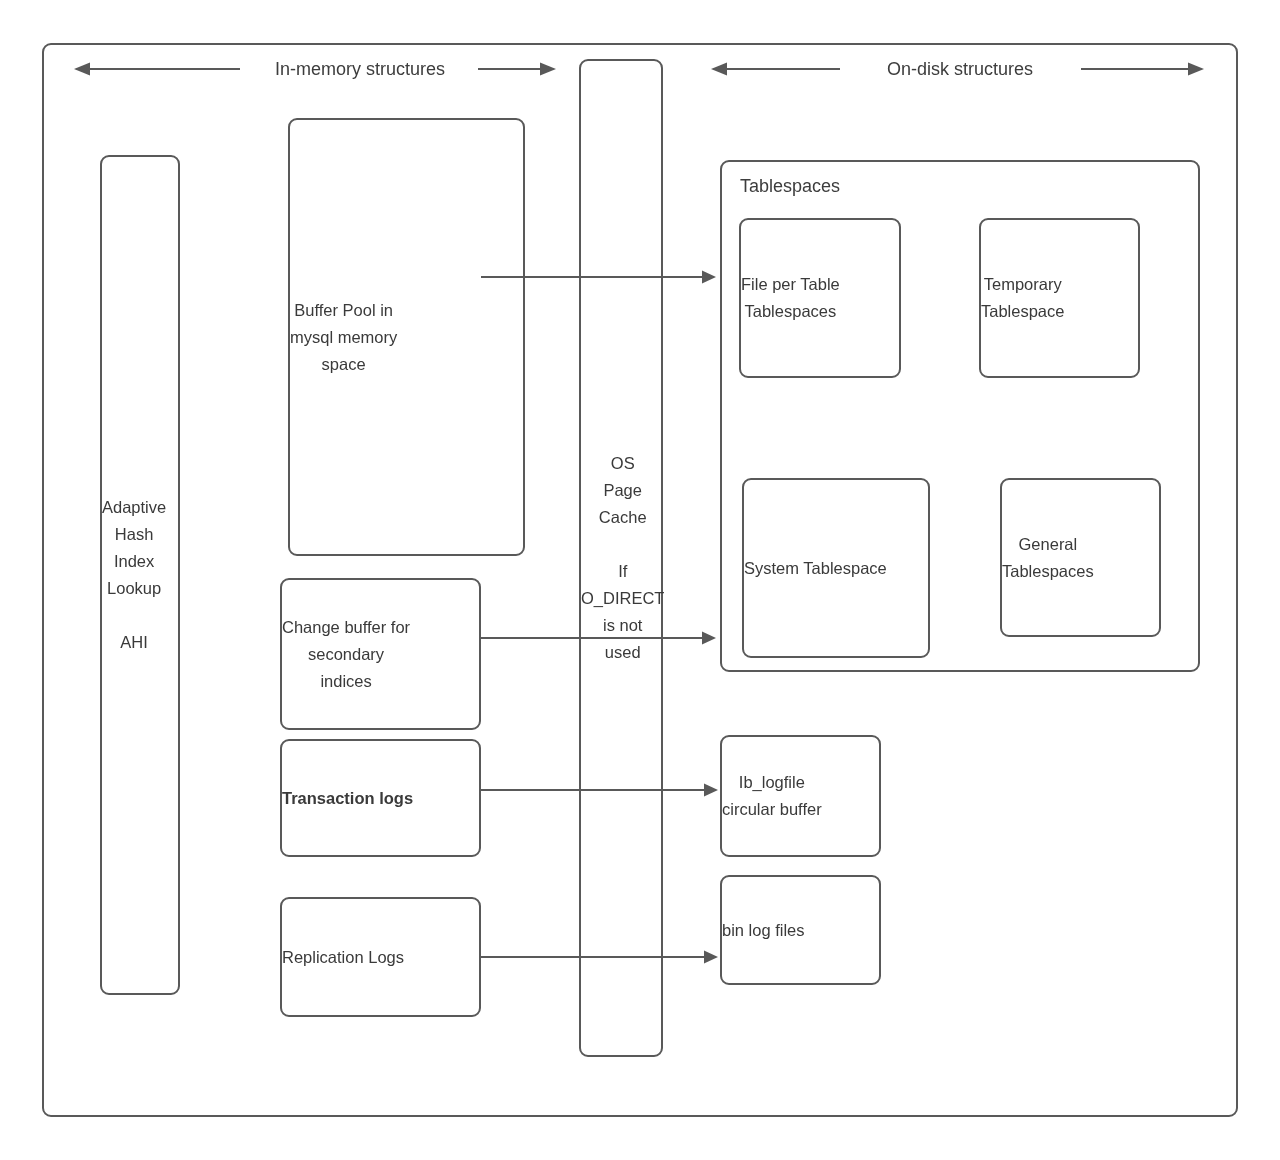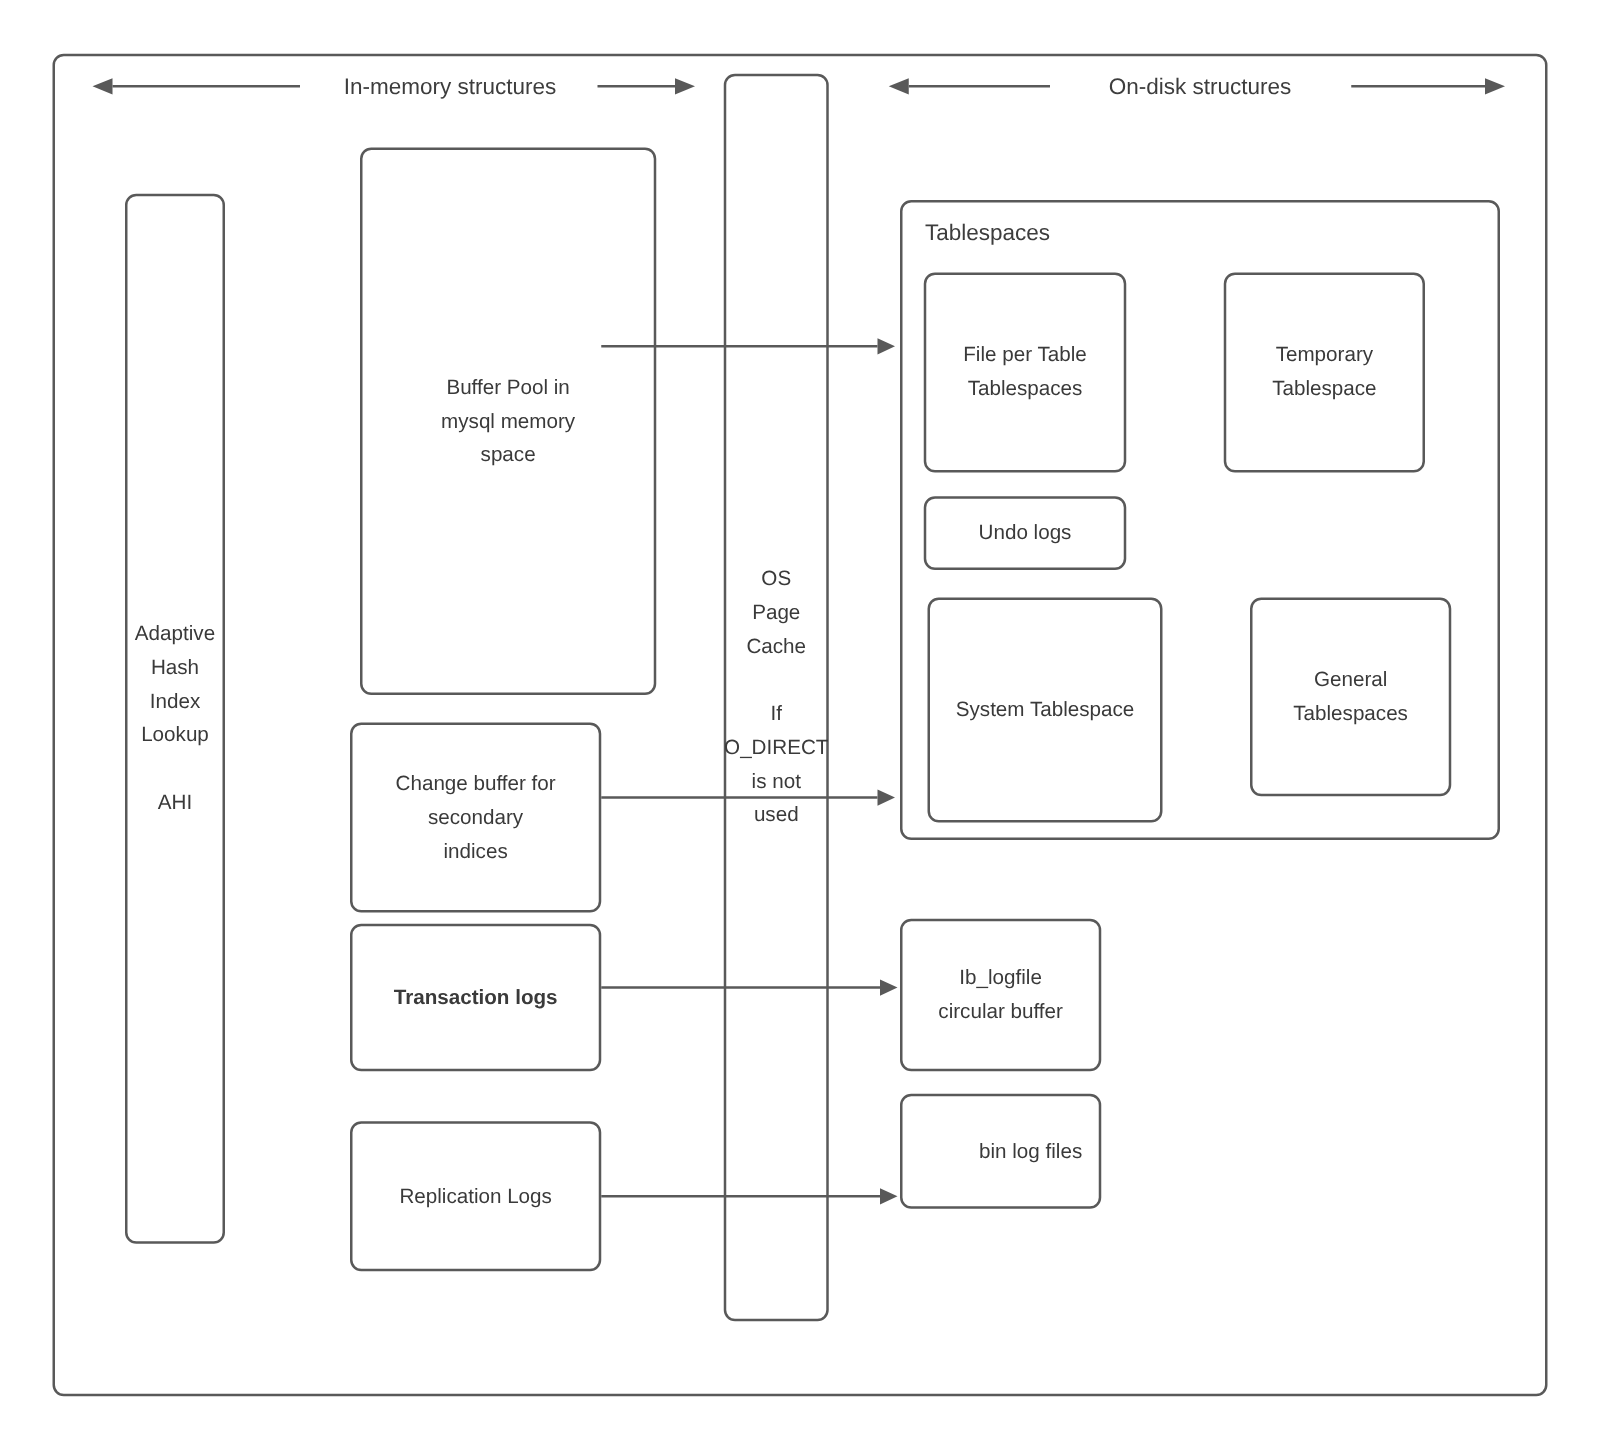--- a/index.html
+++ b/index.html
@@ -24,21 +24,20 @@
     border-radius: 9px;
     background: #ffffff;
   }
   .node {
     position: absolute;
     border: 2px solid #595959;
     border-radius: 9px;
     background: #ffffff;
     display: flex;
     align-items: center;
-    justify-content: center;
   }
   .node-label {
     white-space: pre-line;
     text-align: center;
     font-size: 16.5px;
     line-height: 27px;
     color: #3a3a3a;
     width: max-content;
     flex: none;
   }
@@ -60,21 +59,21 @@
   #transaction    { left: 280px; top: 739px; width: 201px; height: 118px; font-weight: bold; }
   #replication    { left: 280px; top: 897px; width: 201px; height: 120px; }
   #os-page-cache  { left: 579px; top: 59px;  width: 84px;  height: 998px; }
   #tablespaces    { left: 720px; top: 160px; width: 480px; height: 512px; }
   #file-per-table { left: 739px; top: 218px; width: 162px; height: 160px; }
   #temporary      { left: 979px; top: 218px; width: 161px; height: 160px; }
   #undo-logs      { left: 739px; top: 397px; width: 162px; height: 59px;  }
   #system-ts      { left: 742px; top: 478px; width: 188px; height: 180px; }
   #general-ts     { left: 1000px; top: 478px; width: 161px; height: 159px; }
   #ib-logfile     { left: 720px; top: 735px; width: 161px; height: 122px; }
-  #bin-log        { left: 720px; top: 875px; width: 161px; height: 92px; padding-left: 48px; }
+  #bin-log        { left: 720px; top: 875px; width: 161px; height: 110px; }
 
   #tablespaces { justify-content: flex-start; align-items: flex-start; }
   .container-title {
     position: absolute;
     left: 18px; top: 14px;
     font-size: 18px;
     color: #3d3d3d;
   }
   .arrow-layer {
     position: absolute;
@@ -143,23 +142,20 @@
   <div class="node" id="file-per-table">
     <div class="node-label">File per Table
 Tablespaces</div>
   </div>
 
   <div class="node" id="temporary">
     <div class="node-label">Temporary
 Tablespace</div>
   </div>
 
-  <div class="node" id="undo-logs">
-    <div class="node-label">Undo logs</div>
-  </div>
 
   <div class="node" id="system-ts">
     <div class="node-label">System Tablespace</div>
   </div>
 
   <div class="node" id="general-ts">
     <div class="node-label">General
 Tablespaces</div>
   </div>
 

